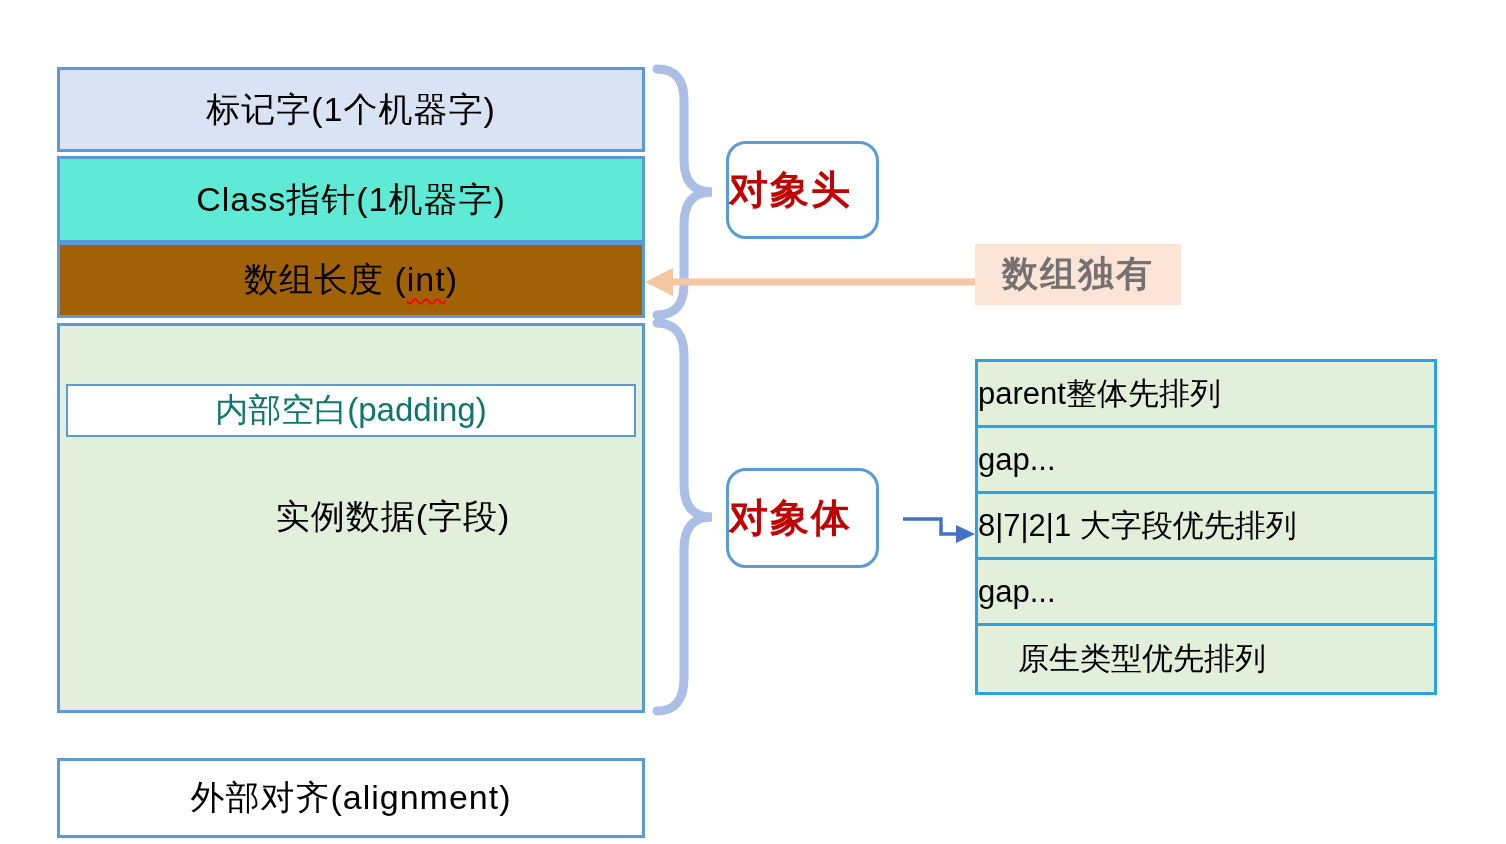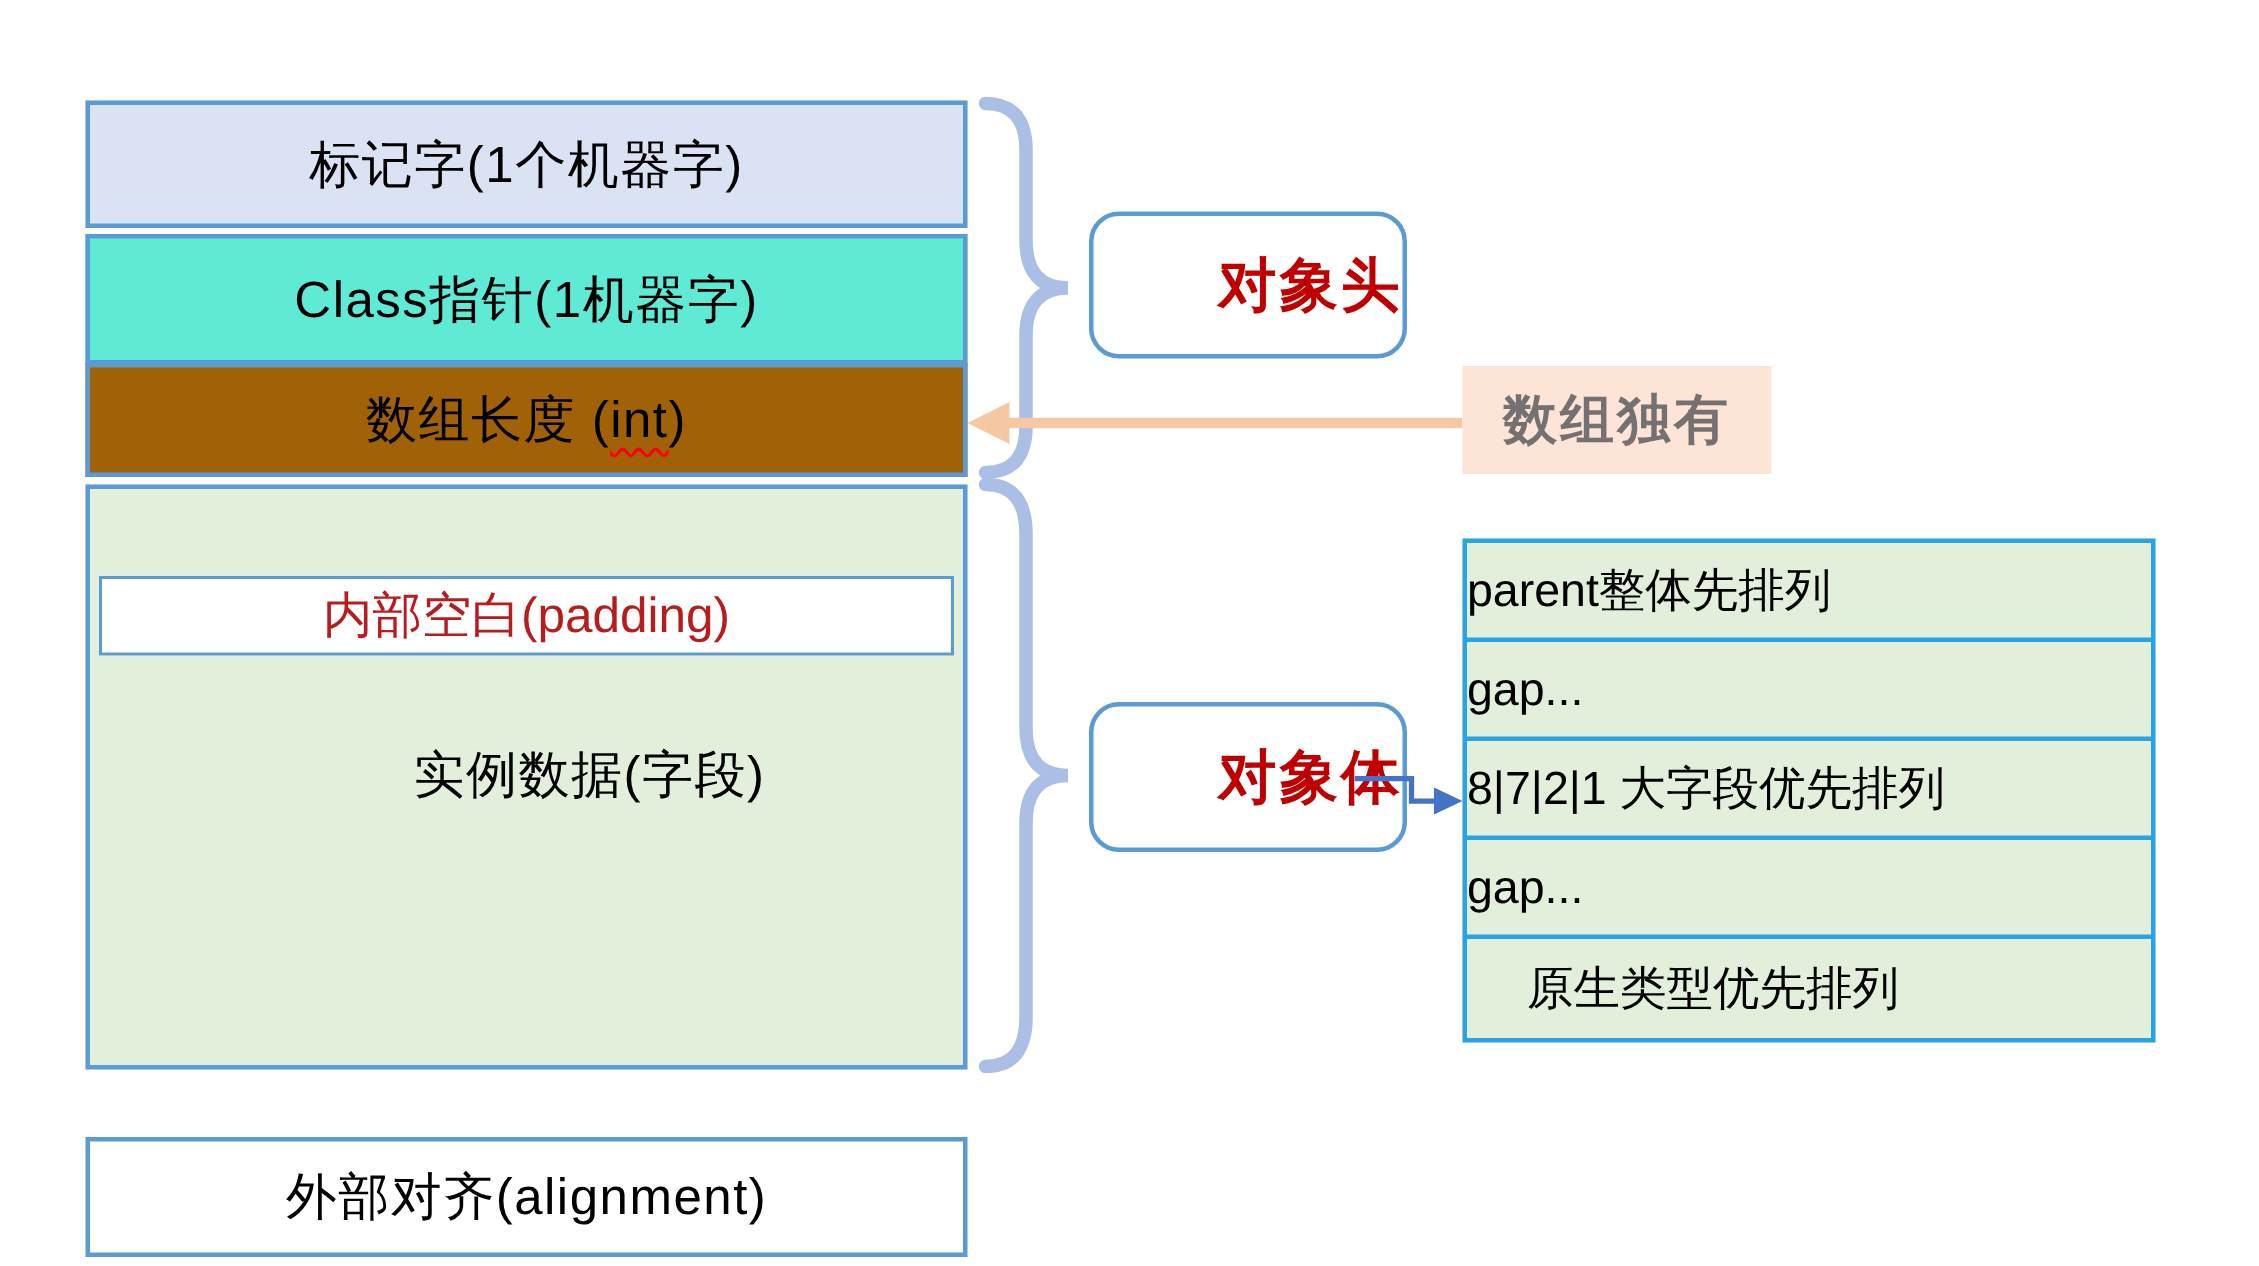--- a/index.html
+++ b/index.html
@@ -25,40 +25,40 @@
     text-decoration-color:#ff0000;
     text-decoration-thickness:2px;
     text-underline-offset:7px;
   }
 
   
   .padbox{
     position:absolute;left:66px;top:384px;width:570px;height:53px;
     background:#ffffff;border:2.5px solid #5b9bd5;box-sizing:border-box;
     display:flex;align-items:center;justify-content:center;
-    font-size:33px;color:#b91c1c;
+    font-size:33px;color:#0f766e;
   }
   .instance-text{
     position:absolute;left:57px;top:494px;width:588px;
     text-align:center;font-size:34px;color:#000;letter-spacing:1px;padding-left:42px;
   }
 
   
   .callout{
-    position:absolute;width:212px;
+    position:absolute;width:153px;
     border:3px solid #5b9bd5;border-radius:20px;background:#ffffff;
-    box-sizing:border-box;display:flex;align-items:center;justify-content:flex-end;
+    box-sizing:border-box;display:flex;align-items:center;justify-content:flex-start;
     font-size:39px;font-weight:bold;color:#c00000;letter-spacing:2px;
   }
   .callout-header{left:726px;top:141px;height:98px;}
   .callout-body{left:726px;top:468px;height:100px;}
 
   
   .array-tag{
-    position:absolute;left:975px;top:244px;width:206px;height:72px;
+    position:absolute;left:975px;top:244px;width:206px;height:61px;
     background:#fce4d6;display:flex;align-items:center;justify-content:center;
     font-size:36px;font-weight:bold;color:#767171;letter-spacing:2px;
   }
 
   
   .ftable{
     position:absolute;left:975px;top:359px;width:462px;
     border:3px solid #29a3e3;box-sizing:border-box;background:#e2efda;
   }
   .frow{

